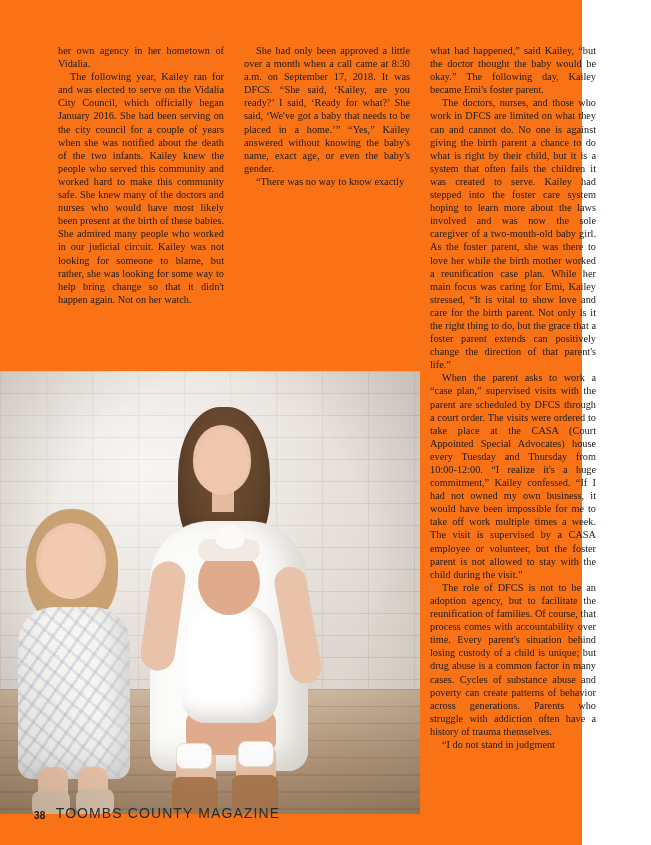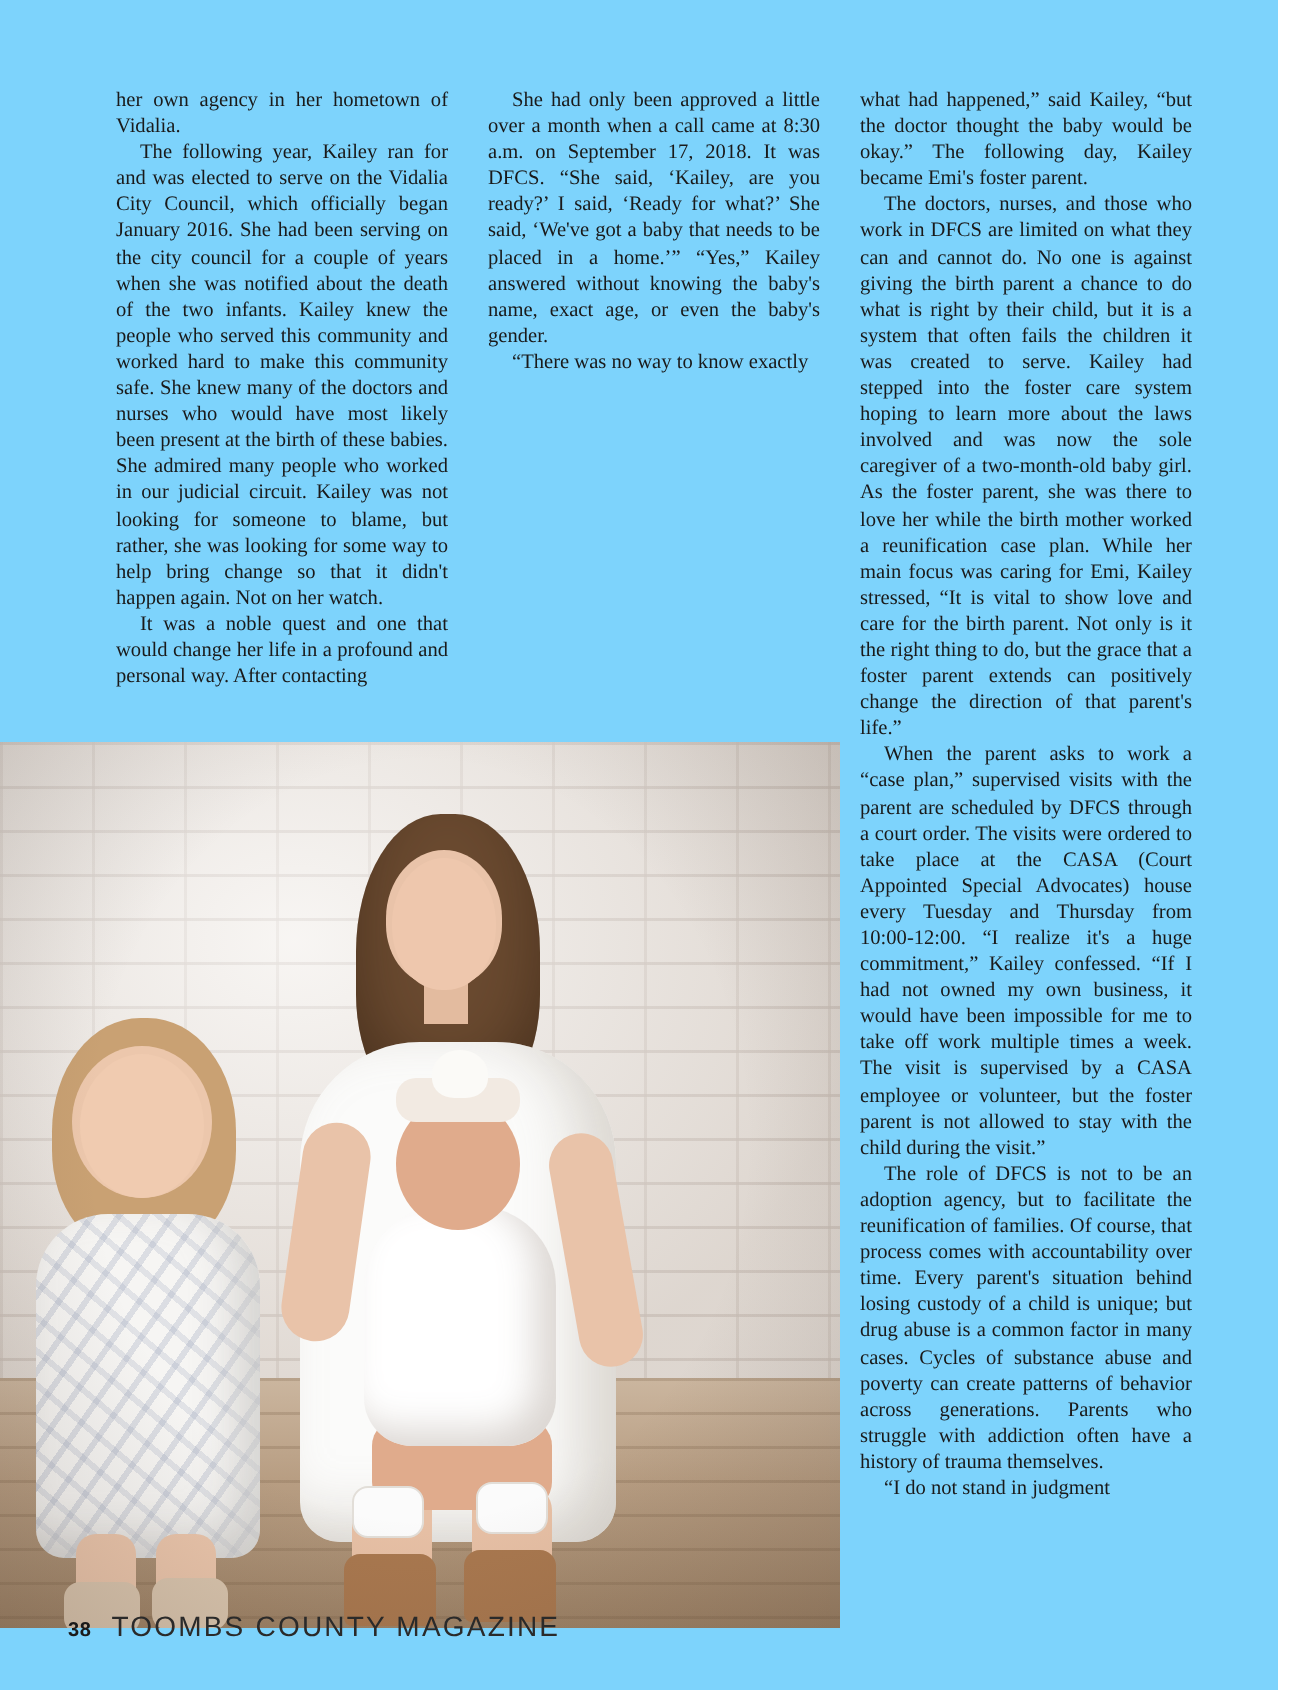--- a/index.html
+++ b/index.html
@@ -11,23 +11,23 @@
     width: 651px;
     height: 845px;
     position: relative;
     font-family: "Liberation Serif", serif;
     color: #1a1a1a;
     overflow: hidden;
   }
   .page {
     position: absolute;
     left: 0; top: 0;
-    width: 639px;
+    width: 582px;
     height: 845px;
-    background: #7dd3fc;
+    background: #f97316;
   }
   .columns {
     position: absolute;
     left: 58px;
     top: 44px;
     width: 538px;
     display: flex;
     flex-direction: row;
     gap: 20px;
   }
@@ -305,21 +305,20 @@
 </head>
 <body>
 
 <div class="page">
 
   <div class="columns">
 
     <div class="col col-1">
       <p class="noindent">her own agency in her hometown of Vidalia.</p>
       <p>The following year, Kailey ran for and was elected to serve on the Vidalia City Council, which officially began January 2016. She had been serving on the city council for a couple of years when she was notified about the death of the two infants. Kailey knew the people who served this community and worked hard to make this community safe. She knew many of the doctors and nurses who would have most likely been present at the birth of these babies. She admired many people who worked in our judicial circuit. Kailey was not looking for someone to blame, but rather, she was looking for some way to help bring change so that it didn't happen again. Not on her watch.</p>
-      <p>It was a noble quest and one that would change her life in a profound and personal way. After contacting</p>
     </div>
 
     <div class="col col-2">
       <p>She had only been approved a little over a month when a call came at 8:30 a.m. on September 17, 2018. It was DFCS. “She said, ‘Kailey, are you ready?’ I said, ‘Ready for what?’ She said, ‘We've got a baby that needs to be placed in a home.’” “Yes,” Kailey answered without knowing the baby's name, exact age, or even the baby's gender.</p>
       <p>“There was no way to know exactly</p>
     </div>
 
     <div class="col col-3">
       <p class="noindent">what had happened,” said Kailey, “but the doctor thought the baby would be okay.” The following day, Kailey became Emi's foster parent.</p>
       <p>The doctors, nurses, and those who work in DFCS are limited on what they can and cannot do. No one is against giving the birth parent a chance to do what is right by their child, but it is a system that often fails the children it was created to serve. Kailey had stepped into the foster care system hoping to learn more about the laws involved and was now the sole caregiver of a two-month-old baby girl. As the foster parent, she was there to love her while the birth mother worked a reunification case plan. While her main focus was caring for Emi, Kailey stressed, “It is vital to show love and care for the birth parent. Not only is it the right thing to do, but the grace that a foster parent extends can positively change the direction of that parent's life.”</p>

